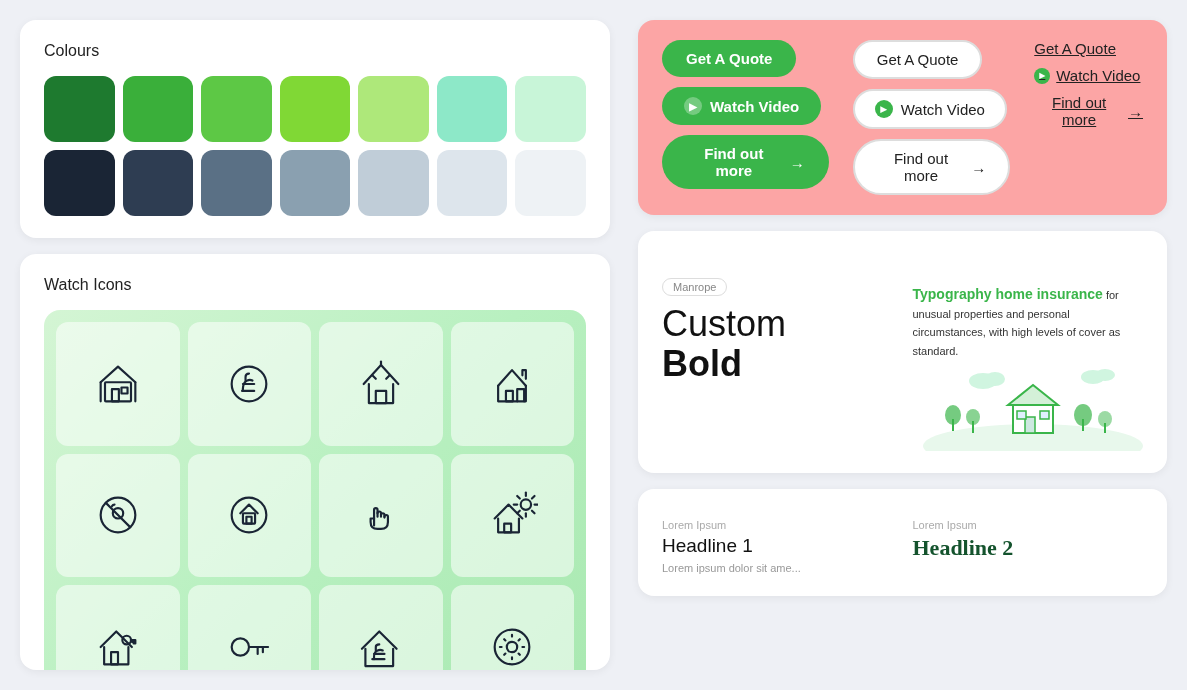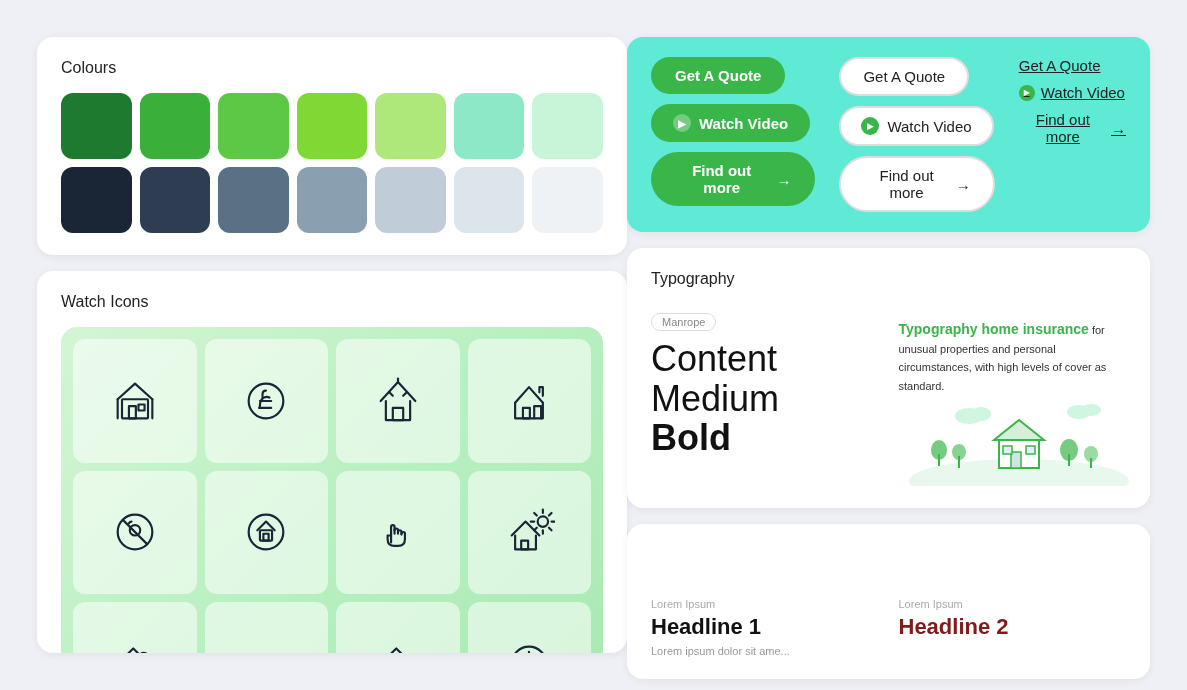--- a/index.html
+++ b/index.html
@@ -7,22 +7,22 @@
       background: #eef0f5;
       font-family: 'Segoe UI', Arial, sans-serif;
       width: 1187px;
       height: 690px;
       overflow: hidden;
       position: relative;
     }
 
     .main-layout {
       display: flex;
-      gap: 0;
-      padding: 37px;
+      gap: 28px;
+      padding: 20px;
       width: 100%;
       height: 100%;
     }
 
     
     .left-col {
       display: flex;
       flex-direction: column;
       gap: 16px;
       width: 590px;
@@ -93,21 +93,21 @@
     
     .right-col {
       display: flex;
       flex-direction: column;
       gap: 16px;
       flex: 1;
     }
 
     
     .buttons-card {
-      background: #5eead4;
+      background: #fca5a5;
       border-radius: 16px;
       padding: 20px 24px;
       box-shadow: 0 2px 8px rgba(0,0,0,0.06);
     }
     .buttons-layout {
       display: flex;
       gap: 24px;
       align-items: flex-start;
     }
     .btn-col {
@@ -330,42 +330,42 @@
       padding: 20px 24px;
       box-shadow: 0 2px 8px rgba(0,0,0,0.06);
     }
     .spacing-inner {
       display: flex;
       gap: 20px;
       margin-top: 10px;
     }
     .spacing-col {
       flex: 1;
-      margin-top: 44px;
     }
     .lorem-label {
       font-size: 11px;
       color: #aaa;
       margin-bottom: 4px;
     }
     .spacing-h1 {
-      font-size: 22px;
-      font-weight: 700;
+      font-size: 19px;
+      font-weight: 400;
       color: #111;
     }
     .spacing-body {
       font-size: 11px;
       color: #999;
       margin-top: 4px;
       line-height: 1.4;
     }
     .spacing-h2 {
       font-size: 22px;
       font-weight: 700;
-      color: #7f1d1d;
+      color: #14532d;
+      font-family: Liberation Serif, serif;
     }
   </style>
 </head>
 <body>
 
 <div class="main-layout">
 
   <div class="left-col">
 
     <div class="card">
@@ -561,27 +561,25 @@
           </button>
           <button class="btn-link">
             <span>Find out more</span>
             <span> →</span>
           </button>
         </div>
       </div>
     </div>
 
     <div class="typo-card">
-      <div class="card-title">Typography</div>
       <div class="typo-inner">
         <div class="typo-left">
           <span class="font-label">Manrope</span>
           <div class="typo-samples">
-            <div class="typo-regular">Content</div>
-            <div class="typo-medium">Medium</div>
+            <div class="typo-regular">Custom</div>
             <div class="typo-bold">Bold</div>
           </div>
         </div>
         <div class="typo-right">
           <div style="margin-top:8px">
             <span class="typo-text-green">Typography home insurance</span><span class="typo-text-desc"> for unusual properties and personal circumstances, with high levels of cover as standard.</span>
           </div>
 
           <div class="typo-illustration">
             <svg viewBox="0 0 240 90" width="240" height="90" style="position:absolute;bottom:0;left:0">

